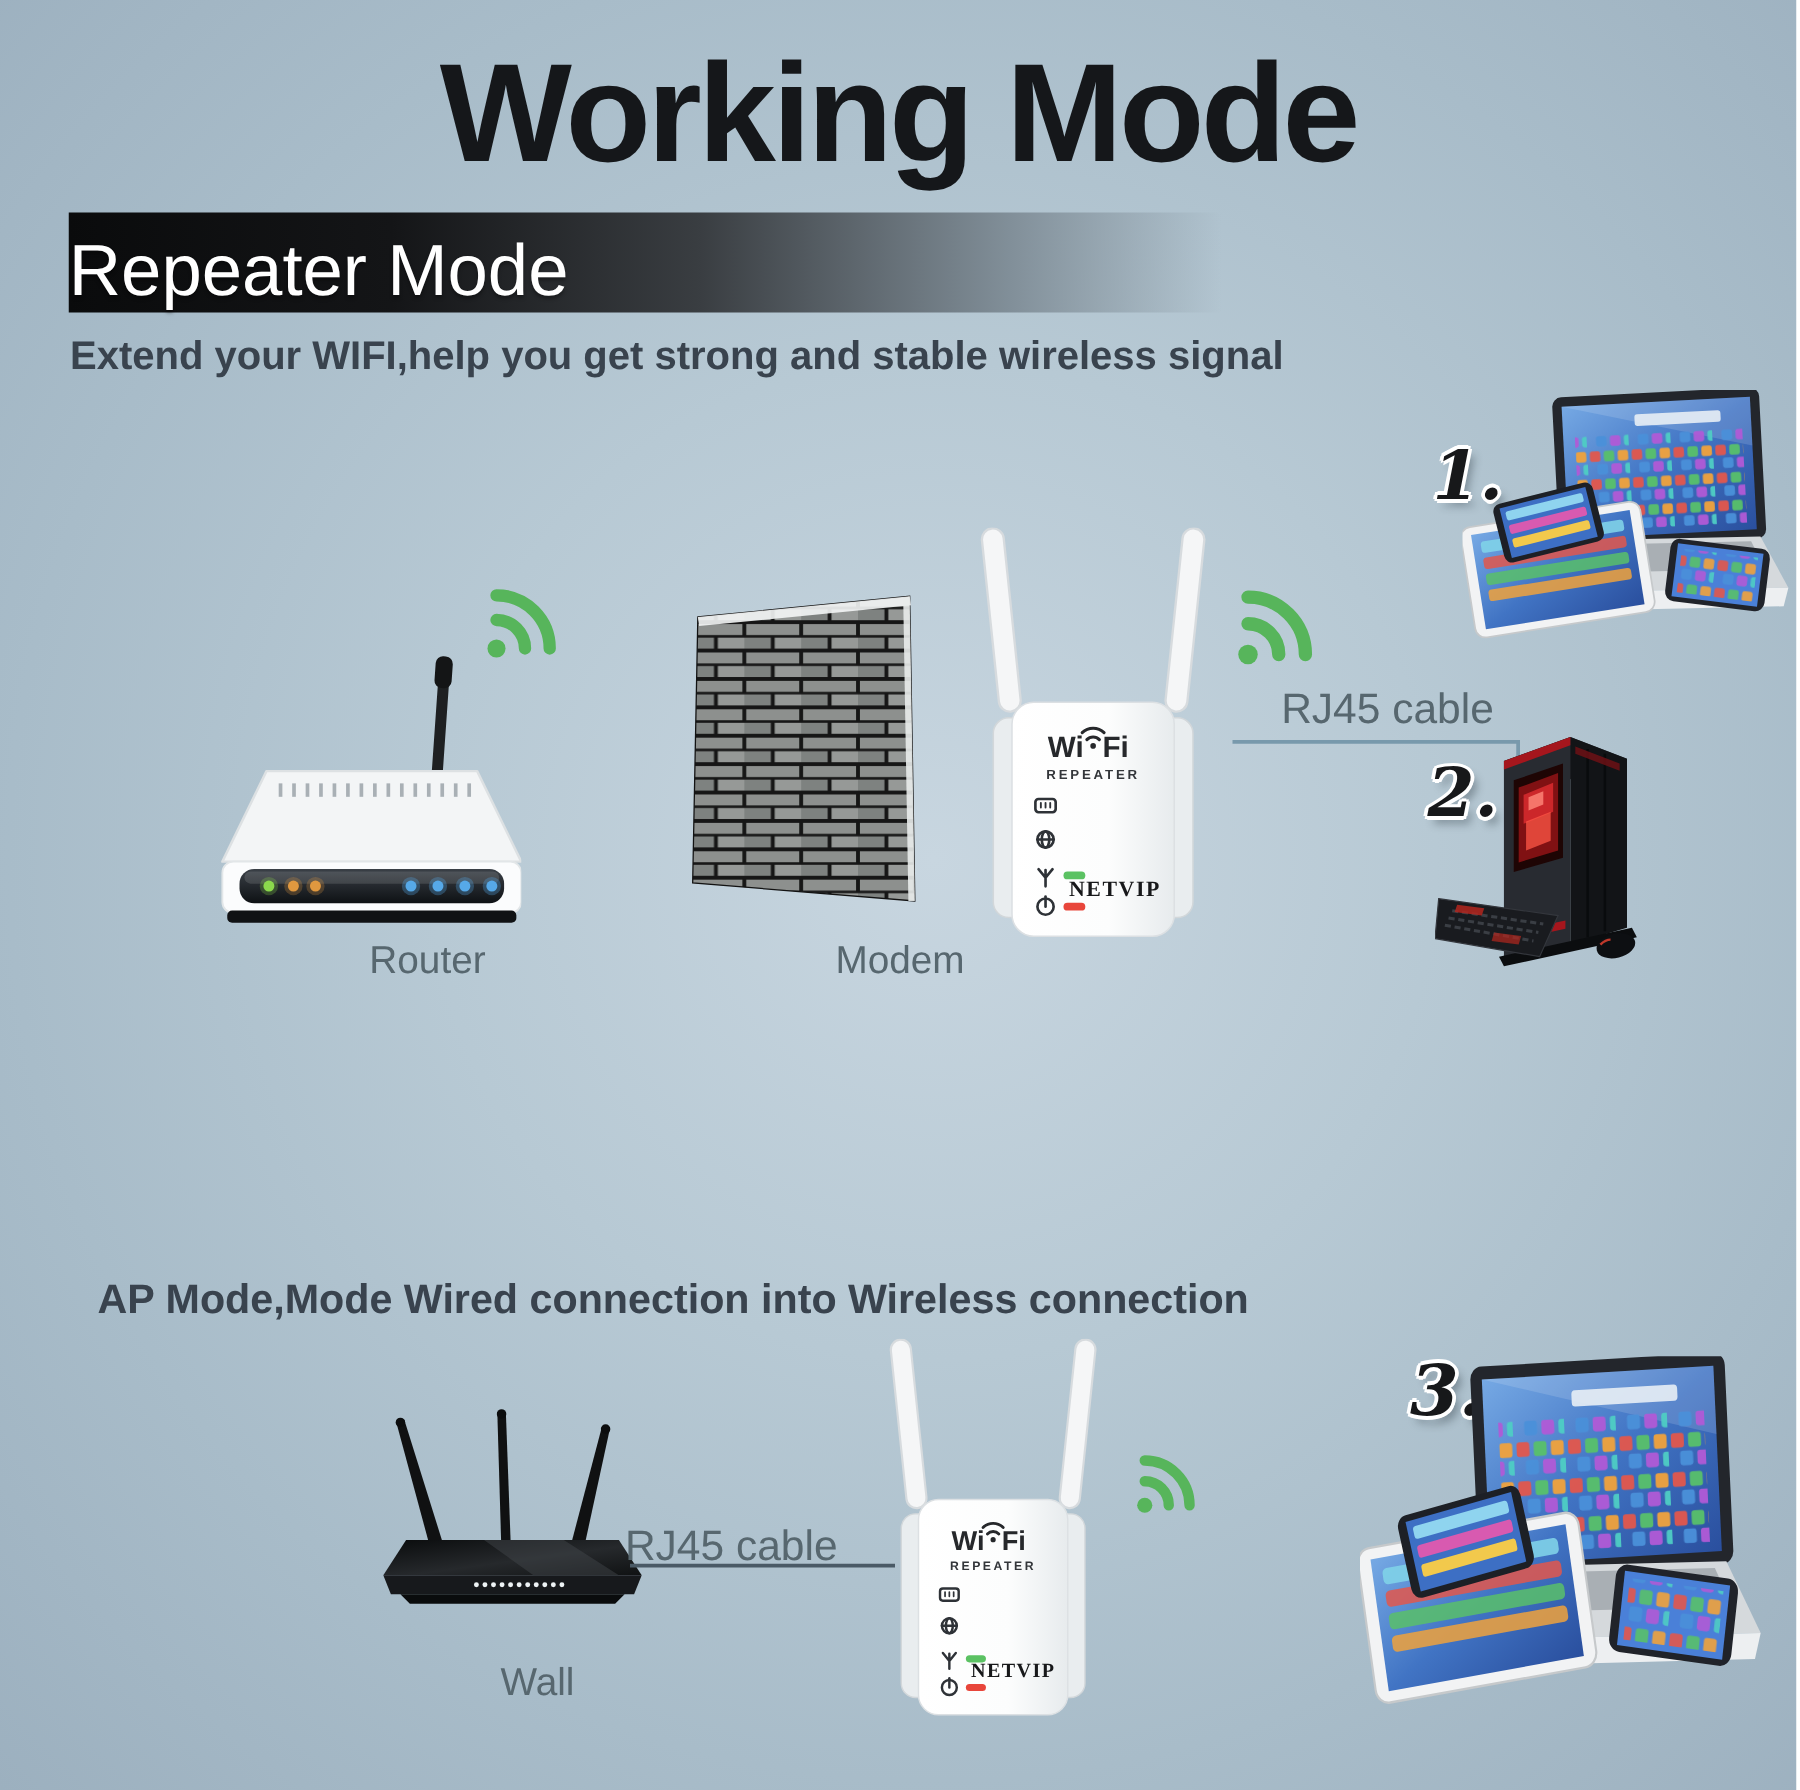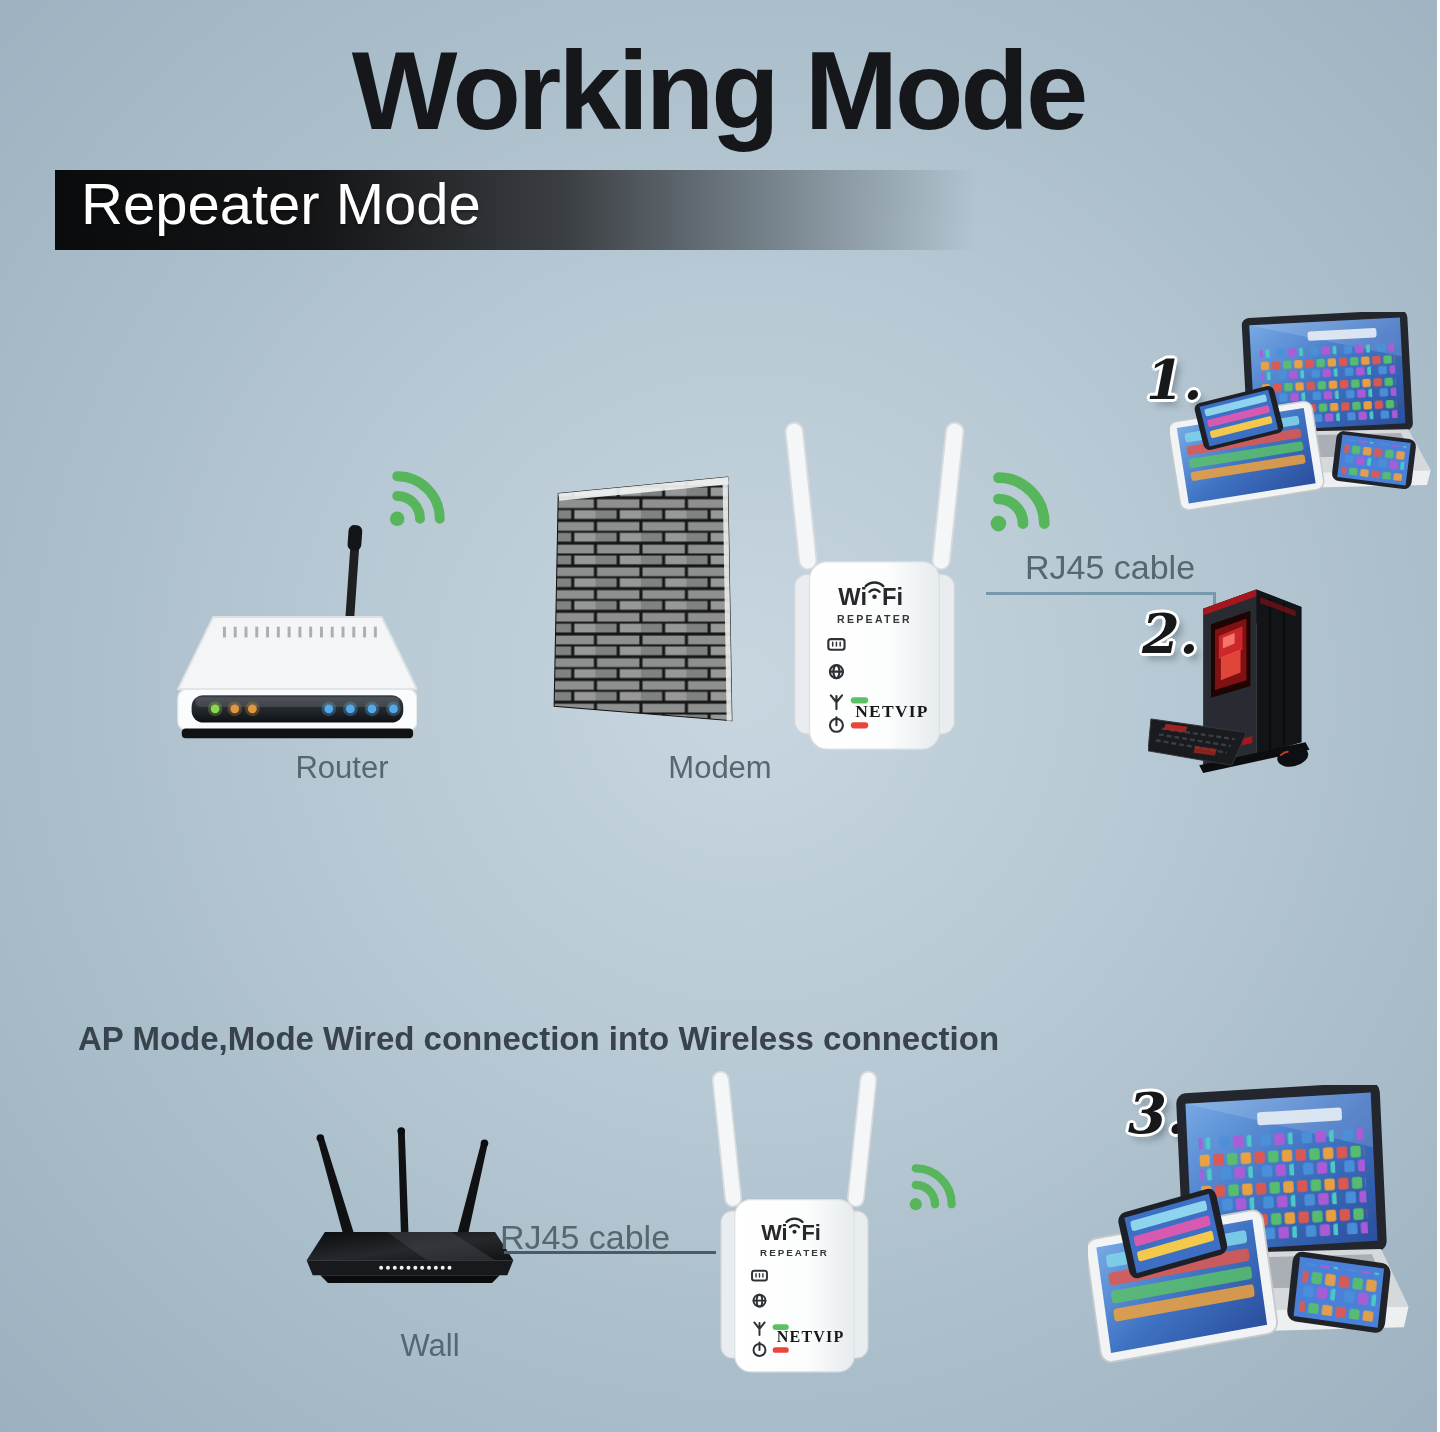--- a/index.html
+++ b/index.html
@@ -7,22 +7,22 @@
     position:relative;width:1437px;height:1432px;overflow:hidden;
     font-family:"Liberation Sans",sans-serif;
     background:radial-gradient(ellipse at 52% 48%, #c8d6e0 0%, #b7c9d4 38%, #a8bcc9 70%, #9cb0bf 100%);
   }
   .abs{position:absolute;}
   .title{
     position:absolute;top:26px;left:0;width:100%;text-align:center;
     font-size:112px;font-weight:bold;letter-spacing:-3px;color:#15171a;
   }
   .banner{
-    position:absolute;left:55px;display:flex;align-items:flex-start;
-    padding-left:26px;box-sizing:border-box;
+    position:absolute;left:55px;display:flex;align-items:flex-end;
+    box-sizing:border-box;
     background:linear-gradient(90deg,#0a0b0c 0%,#141517 28%,#3a3e42 55%,#82909a 82%,rgba(168,188,201,0) 100%);
   }
   .banner1{top:170px;width:922px;height:80px;}
   .banner2{top:920px;width:952px;height:84px;}
   .banner-text{
     color:#fff;font-size:58px;font-weight:400;letter-spacing:0;
     text-shadow:0 2px 3px rgba(0,0,0,.35);
   }
   .subtitle{position:absolute;font-weight:bold;color:#39434e;}
   .sub1{left:56px;top:266px;font-size:32px;}
@@ -221,20 +221,21 @@
         </g>
       </g>
     </defs>
   </svg>
 
   <div class="title">Working Mode</div>
 
   <div class="banner banner1">
     <span class="banner-text">Repeater Mode</span>
   </div>
+  <div class="subtitle sub1">Extend your WIFI,help you get strong and stable wireless signal</div>
 
   <svg class="abs" style="left:382px;top:458px;width:76px;height:76px" viewBox="0 0 100 100">
       <use href="#wifiIcon"></use>
     </svg>
 
   <svg class="abs" style="left:172px;top:523px;width:245px;height:225px" viewBox="0 0 250 230" preserveAspectRatio="none">
       <use href="#routerSym"></use>
     </svg>
   <div class="device-label" style="left:257px;top:750px;width:170px">Router</div>
 

